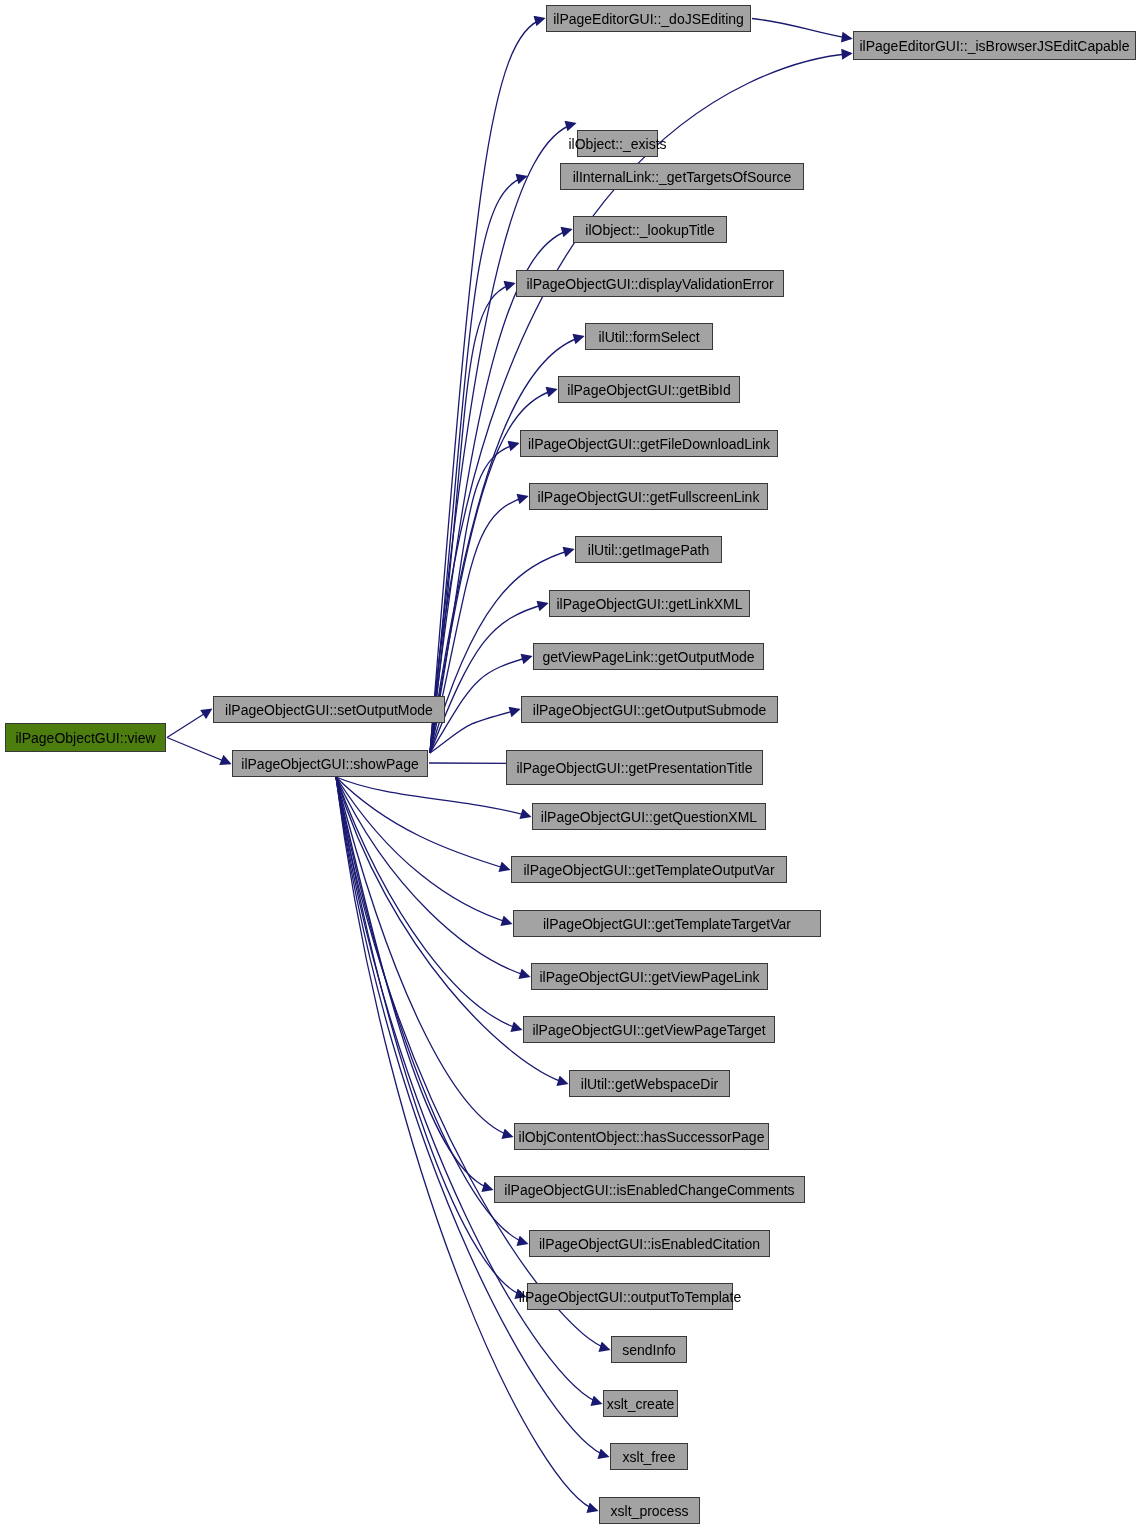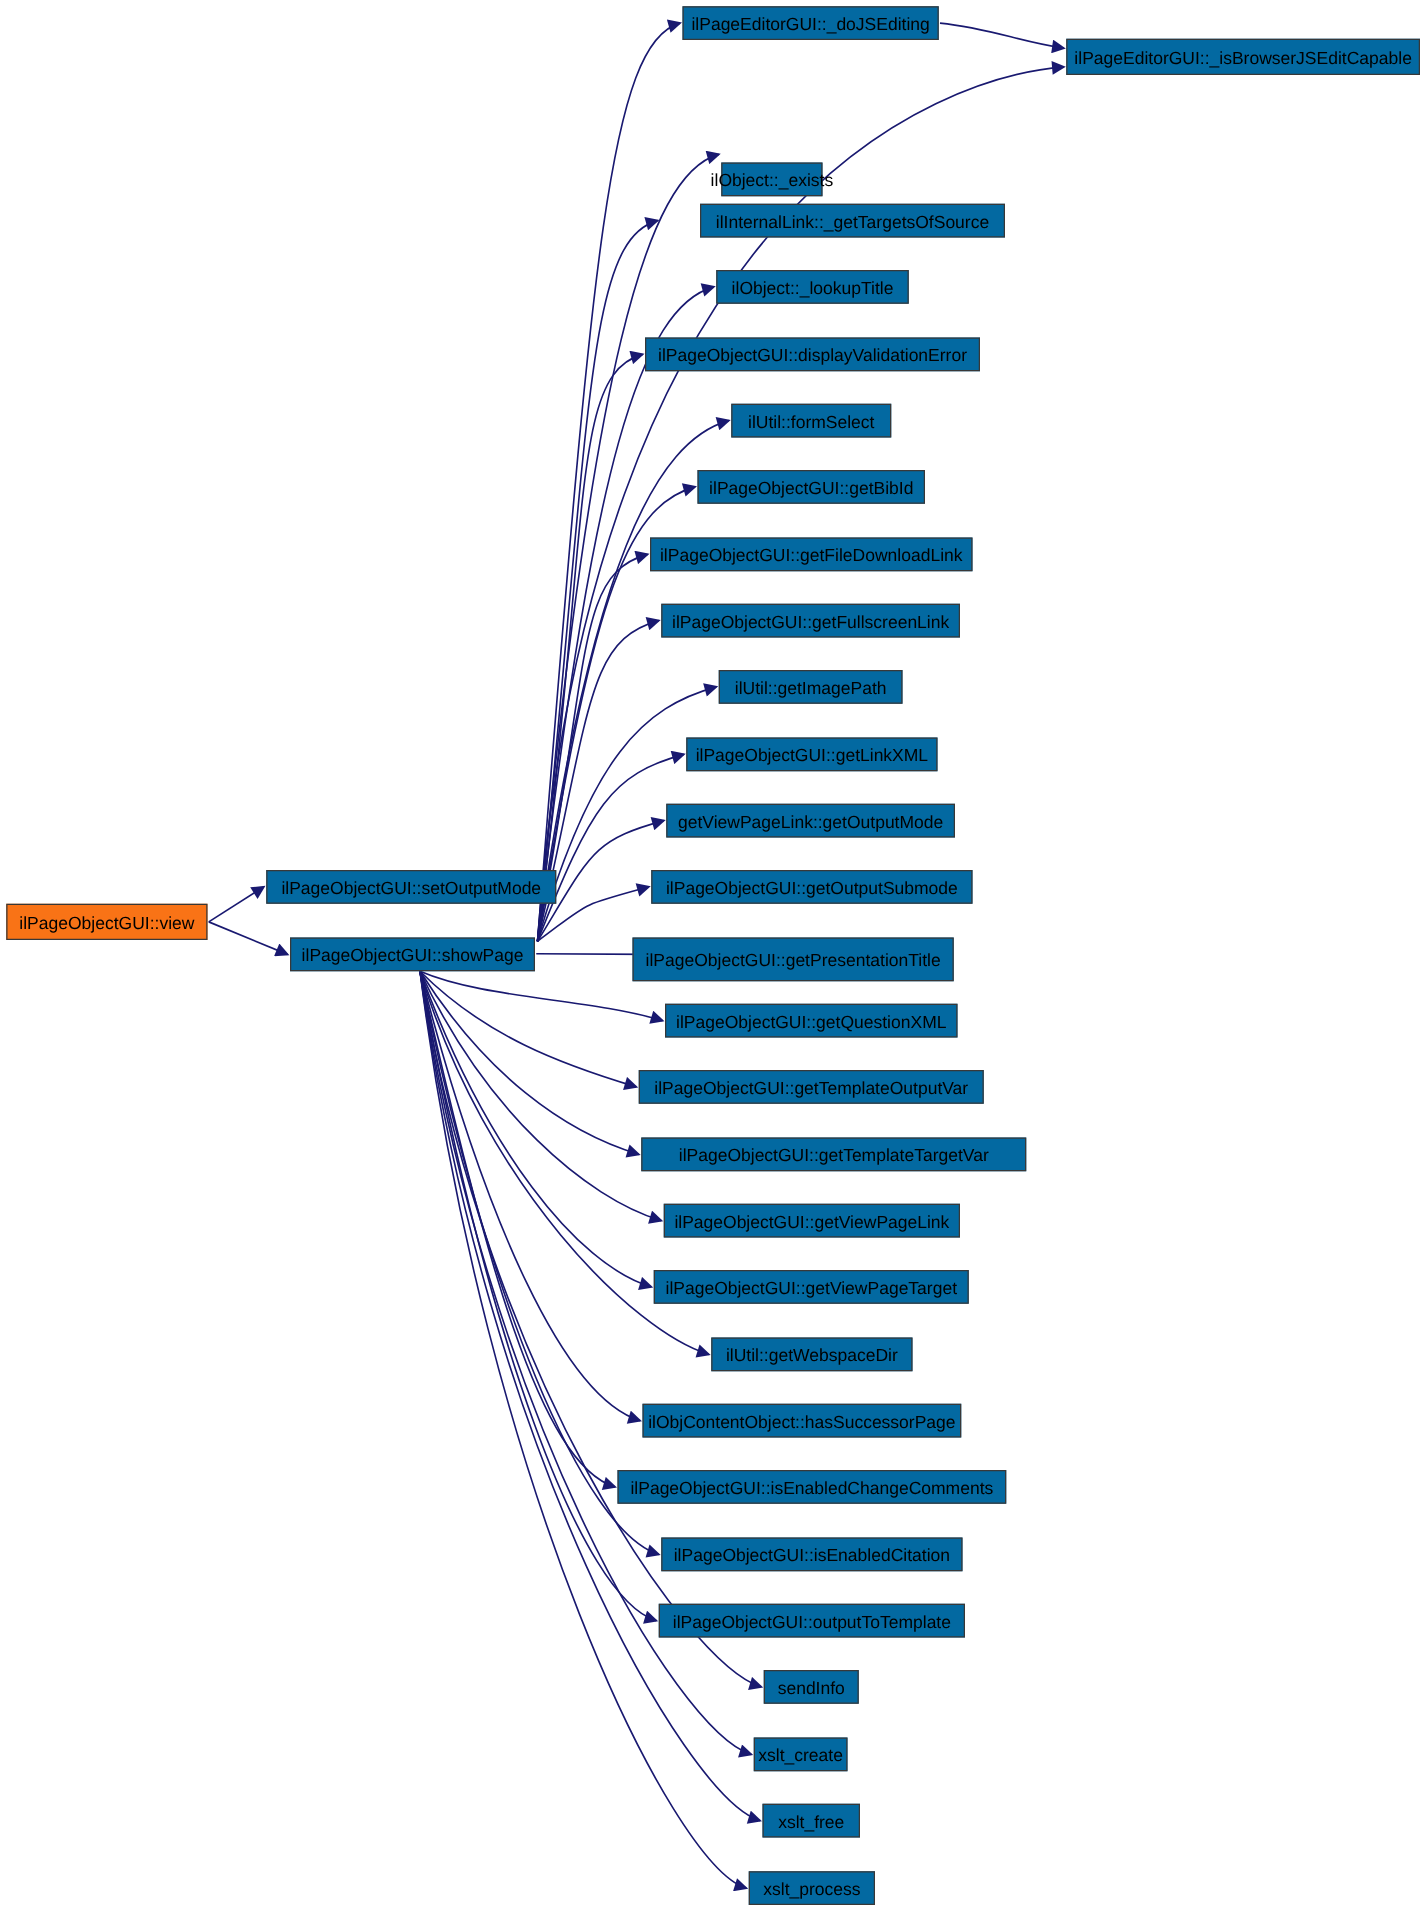--- a/index.html
+++ b/index.html
@@ -13,32 +13,32 @@
   }
   #edge-layer {
     position: absolute;
     left: 0; top: 0;
     width: 1141px; height: 1531px;
     pointer-events: none;
   }
   .node {
     position: absolute;
     box-sizing: border-box;
-    background: #0369a1;
+    background: #a3a3a3;
     border: 1.5px solid #383838;
     display: flex;
     align-items: center;
     justify-content: center;
     font-size: 14px;
     color: #000000;
     white-space: nowrap;
     cursor: pointer;
     z-index: 2;
   }
-  .node.highlight { background: #f97316; }
+  .node.highlight { background: #4d7c0f; }
   .node span { display: block; }
 </style>
 </head>
 <body>
 
 <div id="canvas">
   <svg id="edge-layer" xmlns="http://www.w3.org/2000/svg" viewBox="0 0 1141 1531">
       <defs>
         <marker id="arrow" viewBox="0 0 10 10" refX="8.5" refY="5" markerWidth="13" markerHeight="11" markerUnits="userSpaceOnUse" orient="auto">
           <path d="M0,0 L10,5 L0,10 z" fill="#191970"></path>
@@ -152,21 +152,21 @@
       </div>
       <div class="node" style="left: 514px; top: 1123px; width: 255px; height: 27px;">
         <span>ilObjContentObject::hasSuccessorPage</span>
       </div>
       <div class="node" style="left: 494px; top: 1176px; width: 311px; height: 27px;">
         <span>ilPageObjectGUI::isEnabledChangeComments</span>
       </div>
       <div class="node" style="left: 529px; top: 1230px; width: 241px; height: 27px;">
         <span>ilPageObjectGUI::isEnabledCitation</span>
       </div>
-      <div class="node" style="left: 527px; top: 1283px; width: 245px; height: 27px;">
+      <div class="node" style="left: 527px; top: 1283px; width: 206px; height: 27px;">
         <span>ilPageObjectGUI::outputToTemplate</span>
       </div>
       <div class="node" style="left: 611px; top: 1336px; width: 76px; height: 27px;">
         <span>sendInfo</span>
       </div>
       <div class="node" style="left: 603px; top: 1390px; width: 75px; height: 27px;">
         <span>xslt_create</span>
       </div>
       <div class="node" style="left: 610px; top: 1443px; width: 78px; height: 27px;">
         <span>xslt_free</span>

